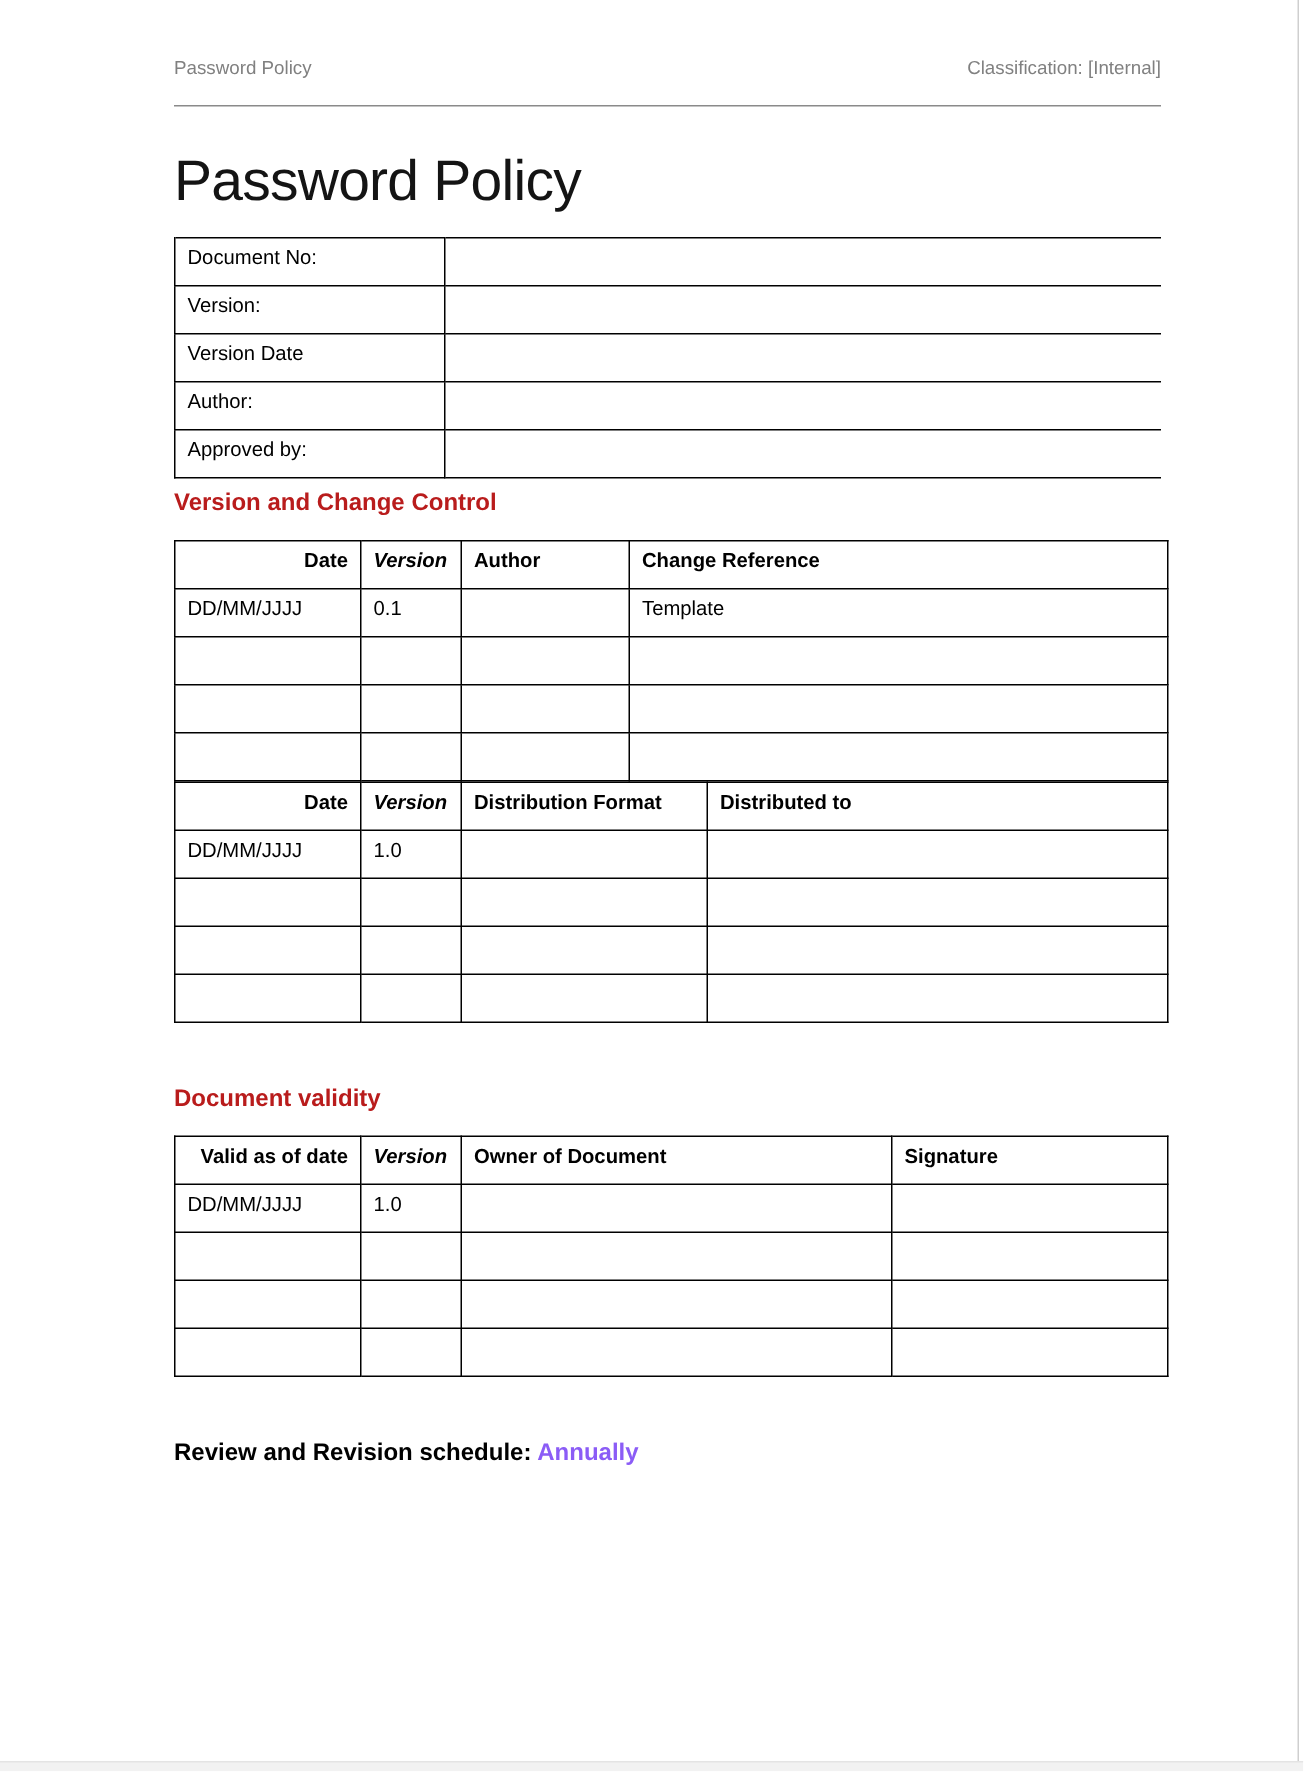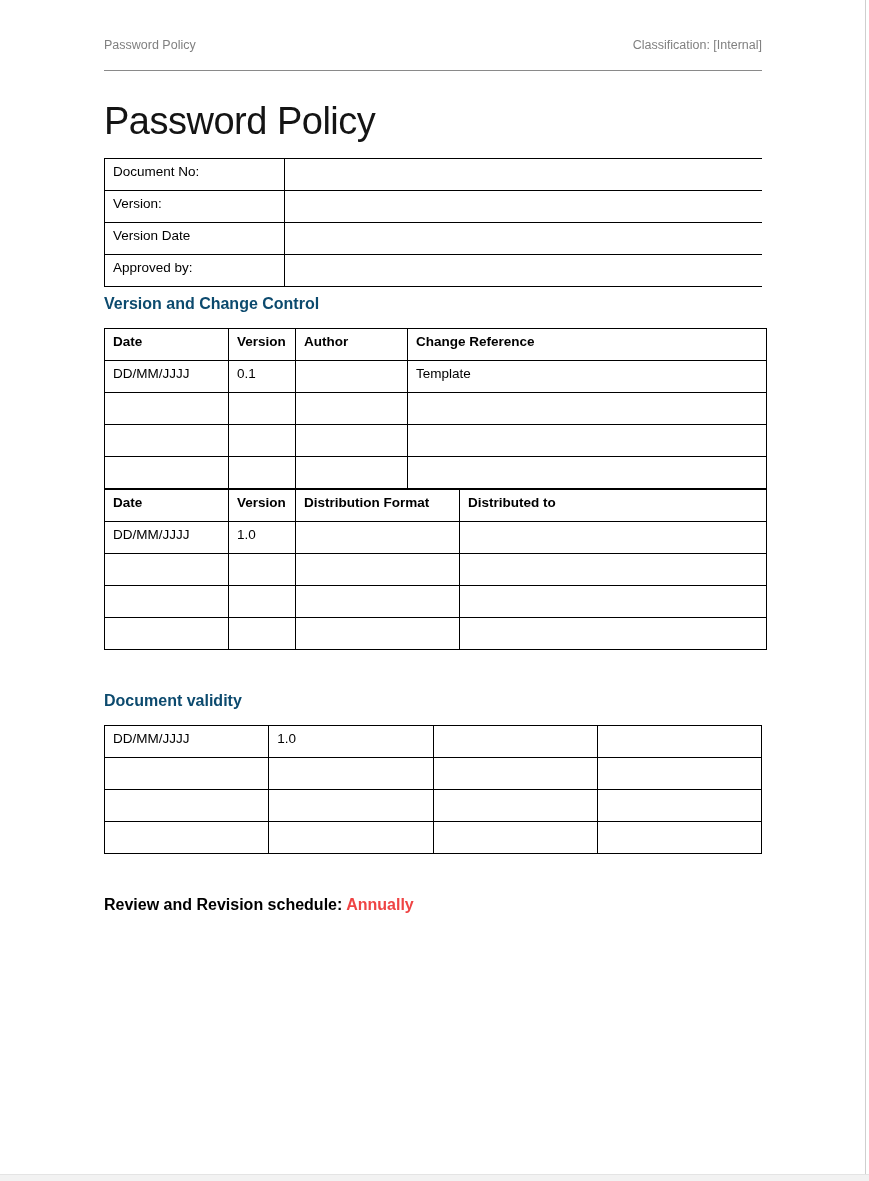--- a/index.html
+++ b/index.html
@@ -7,21 +7,21 @@
     position: relative;
     width: 869px;
     height: 1181px;
     background: #ffffff;
     font-family: "Liberation Sans", sans-serif;
     color: #000000;
     overflow: hidden;
   }
   .content {
     position: absolute;
-    left: 104px;
+    left: 116px;
     top: 0;
     width: 658px;
   }
   .doc-header {
     display: flex;
     justify-content: space-between;
     padding-top: 37px;
     font-size: 12.5px;
     color: #808080;
     line-height: 16px;
@@ -61,41 +61,41 @@
     border-left: 1px solid #000;
     border-right: 1px solid #000;
     width: 163px;
   }
   
   .grid-table, .grid-table td, .grid-table th { border: 1px solid #000; }
   .grid-table th { font-weight: bold; }
   .section-heading {
     font-size: 16px;
     font-weight: bold;
-    color: #0c4a6e;
+    color: #b91c1c;
     margin: 41px 0 15px 0;
     line-height: 19px;
   }
   .section-heading.first { margin-top: 7px; }
   
-  .vc .c1, .dist .c1, .val .c1 { width: 107px; }
-  .vc .c2, .dist .c2, .val .c2 { width: 50px; }
+  .vc .c1, .dist .c1, .val .c1 { width: 107px; text-align: right; }
+  .vc .c2, .dist .c2, .val .c2 { width: 50px; font-style: italic; }
   .vc .c3 { width: 95px; }
   .vc .c4 { width: 342px; }
   .dist .c3 { width: 147px; margin-top: 44px; }
   .dist .c4 { width: 290px; }
   .val .c3 { width: 270px; }
   .val .c4 { width: 167px; }
   .review-line {
     margin-top: 41px;
     font-size: 16px;
     font-weight: bold;
     line-height: 19px;
   }
-  .review-line .red { color: #ef4444; }
+  .review-line .red { color: #8b5cf6; }
   .doc-footer {
     position: absolute;
     left: 104px;
     top: 1150px;
     width: 661px;
     border-top: 1px solid #a0a0a0;
     text-align: center;
     color: #6d6d6d;
     font-size: 12.5px;
     padding-top: 5px;
@@ -141,20 +141,24 @@
         </tr>
         <tr>
           <td class="meta-label">Version:</td>
           <td></td>
         </tr>
         <tr>
           <td class="meta-label">Version Date</td>
           <td></td>
         </tr>
         <tr>
+          <td class="meta-label">Author:</td>
+          <td></td>
+        </tr>
+        <tr>
           <td class="meta-label">Approved by:</td>
           <td></td>
         </tr>
       </tbody>
     </table>
 
     <h2 class="section-heading first">Version and Change Control</h2>
     <table class="grid-table vc">
       <tbody>
         <tr>
@@ -222,20 +226,26 @@
           <td></td>
           <td></td>
         </tr>
       </tbody>
     </table>
 
     <h2 class="section-heading">Document validity</h2>
     <table class="grid-table val">
       <tbody>
         <tr>
+          <th class="c1">Valid as of date</th>
+          <th class="c2">Version</th>
+          <th class="c3">Owner of Document</th>
+          <th class="c4">Signature</th>
+        </tr>
+        <tr>
           <td>DD/MM/JJJJ</td>
           <td>1.0</td>
           <td></td>
           <td></td>
         </tr>
         <tr>
           <td></td>
           <td></td>
           <td></td>
           <td></td>

